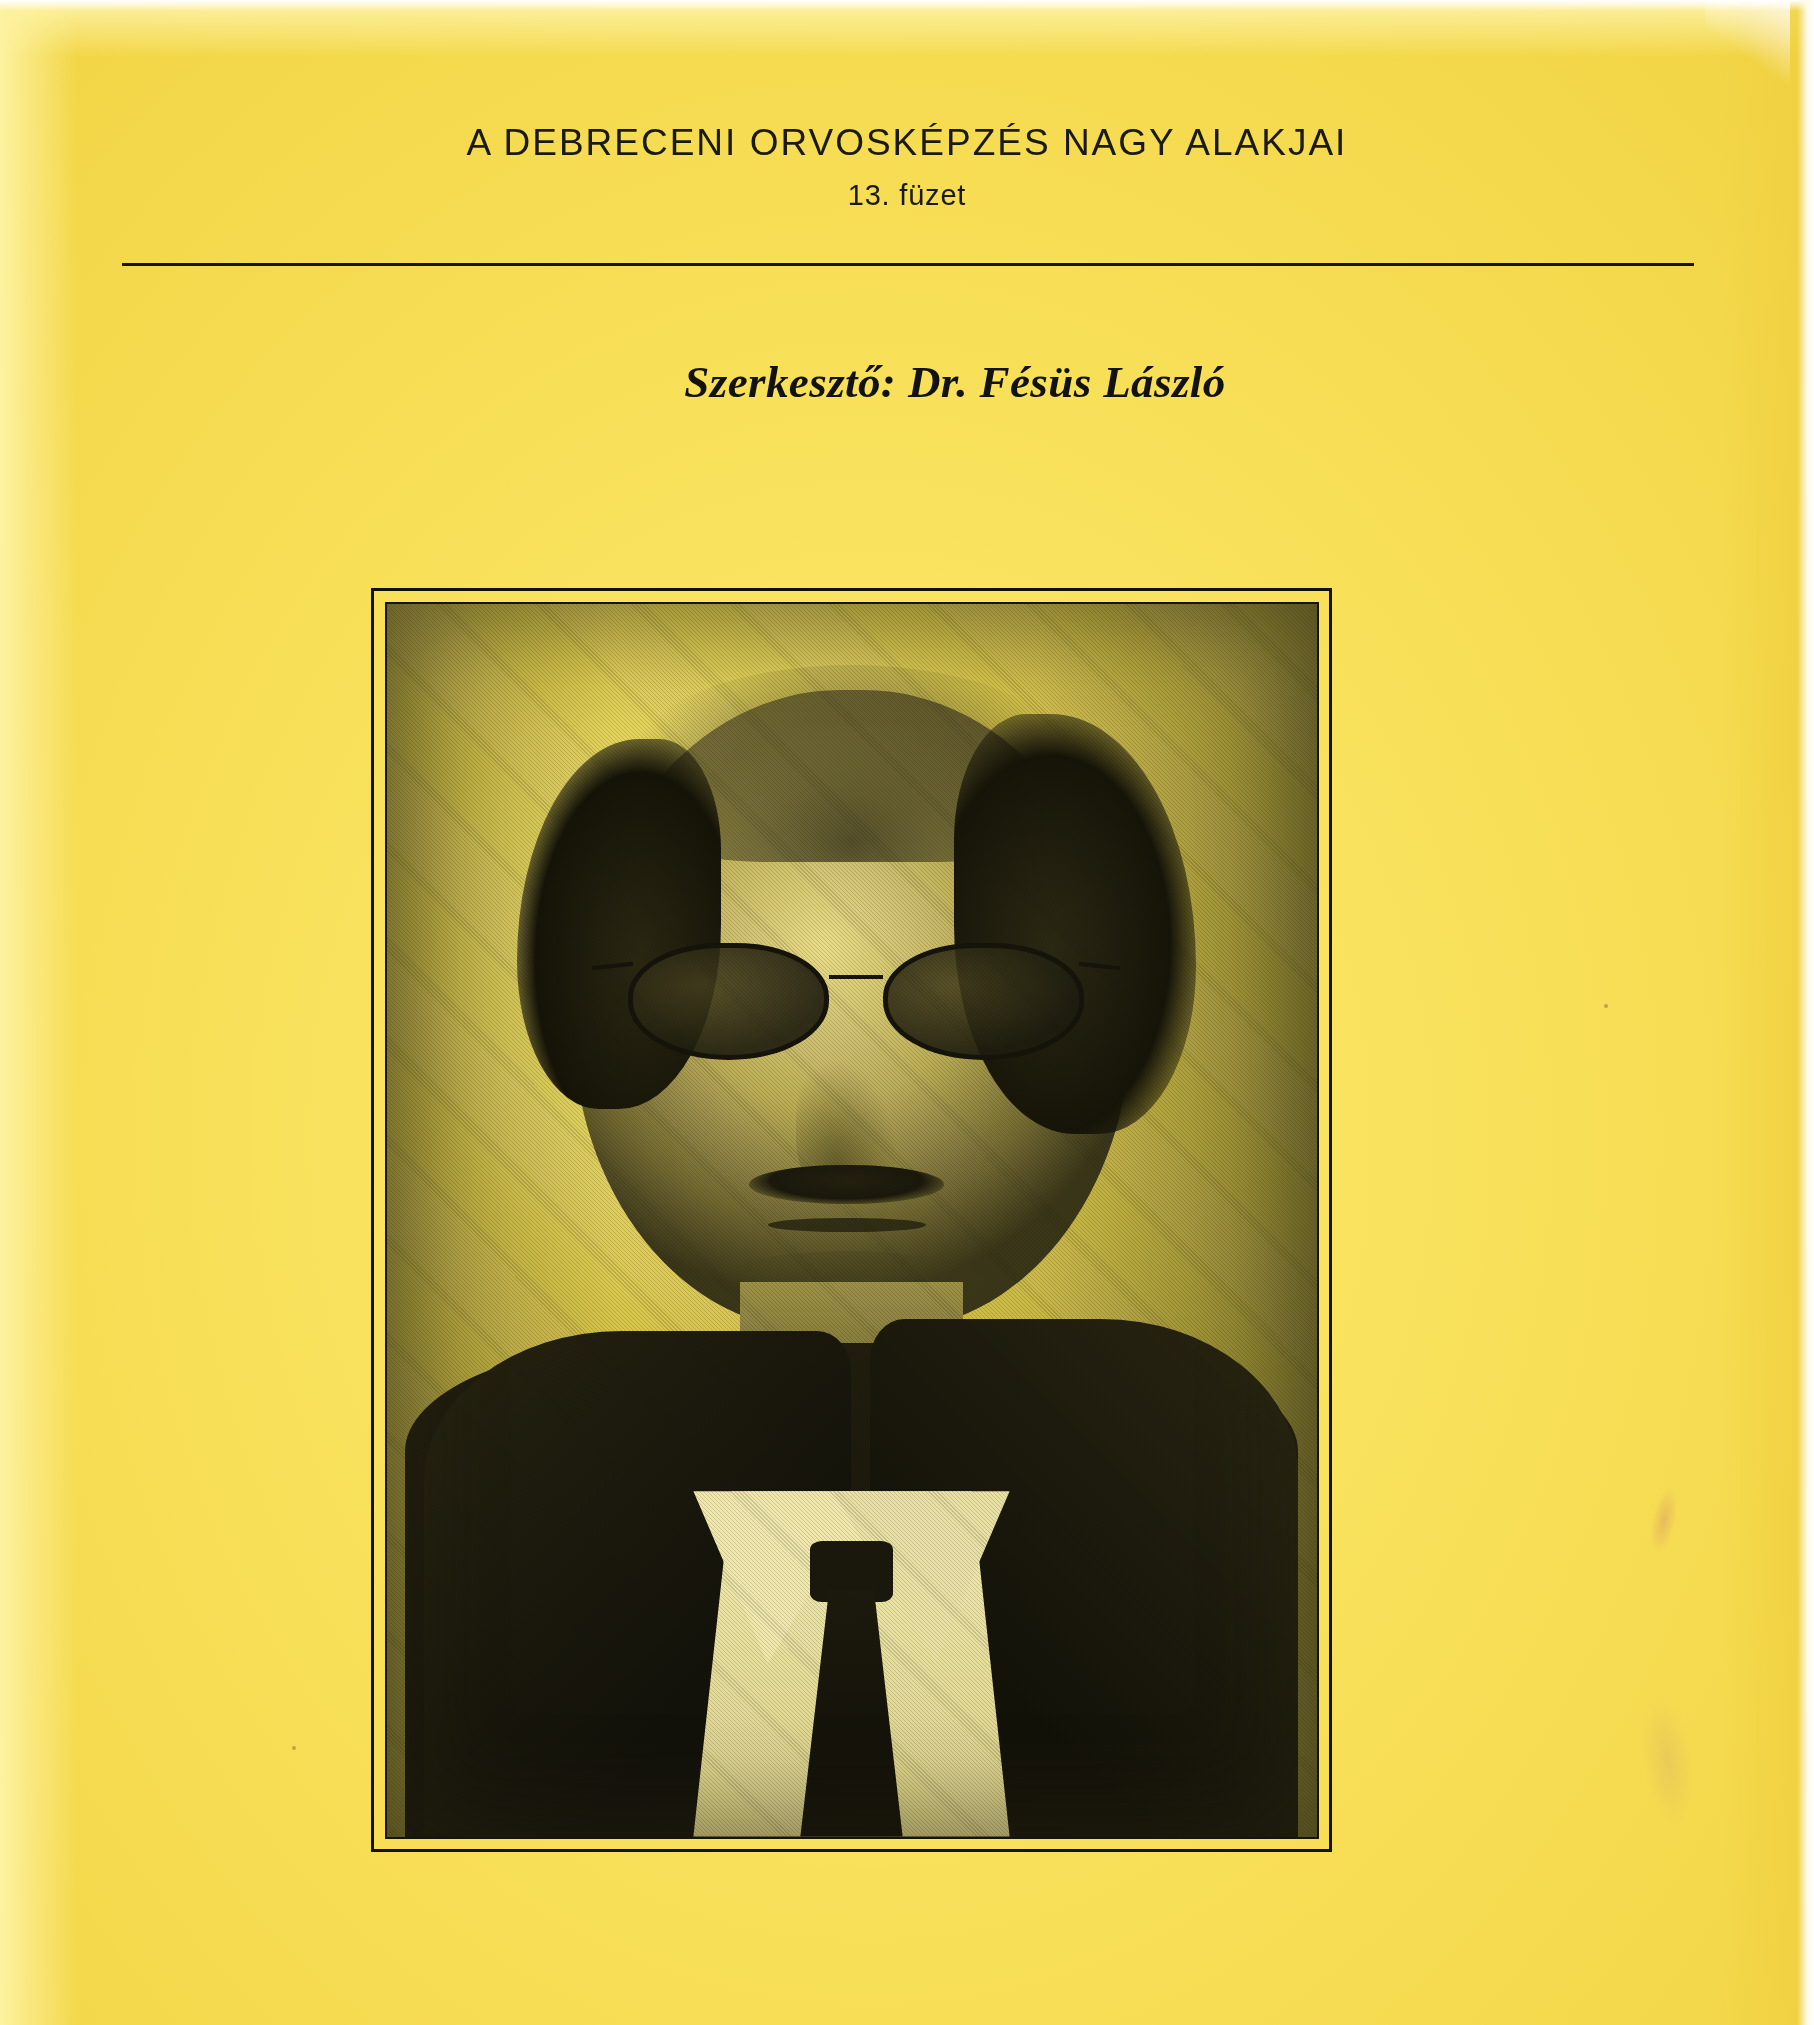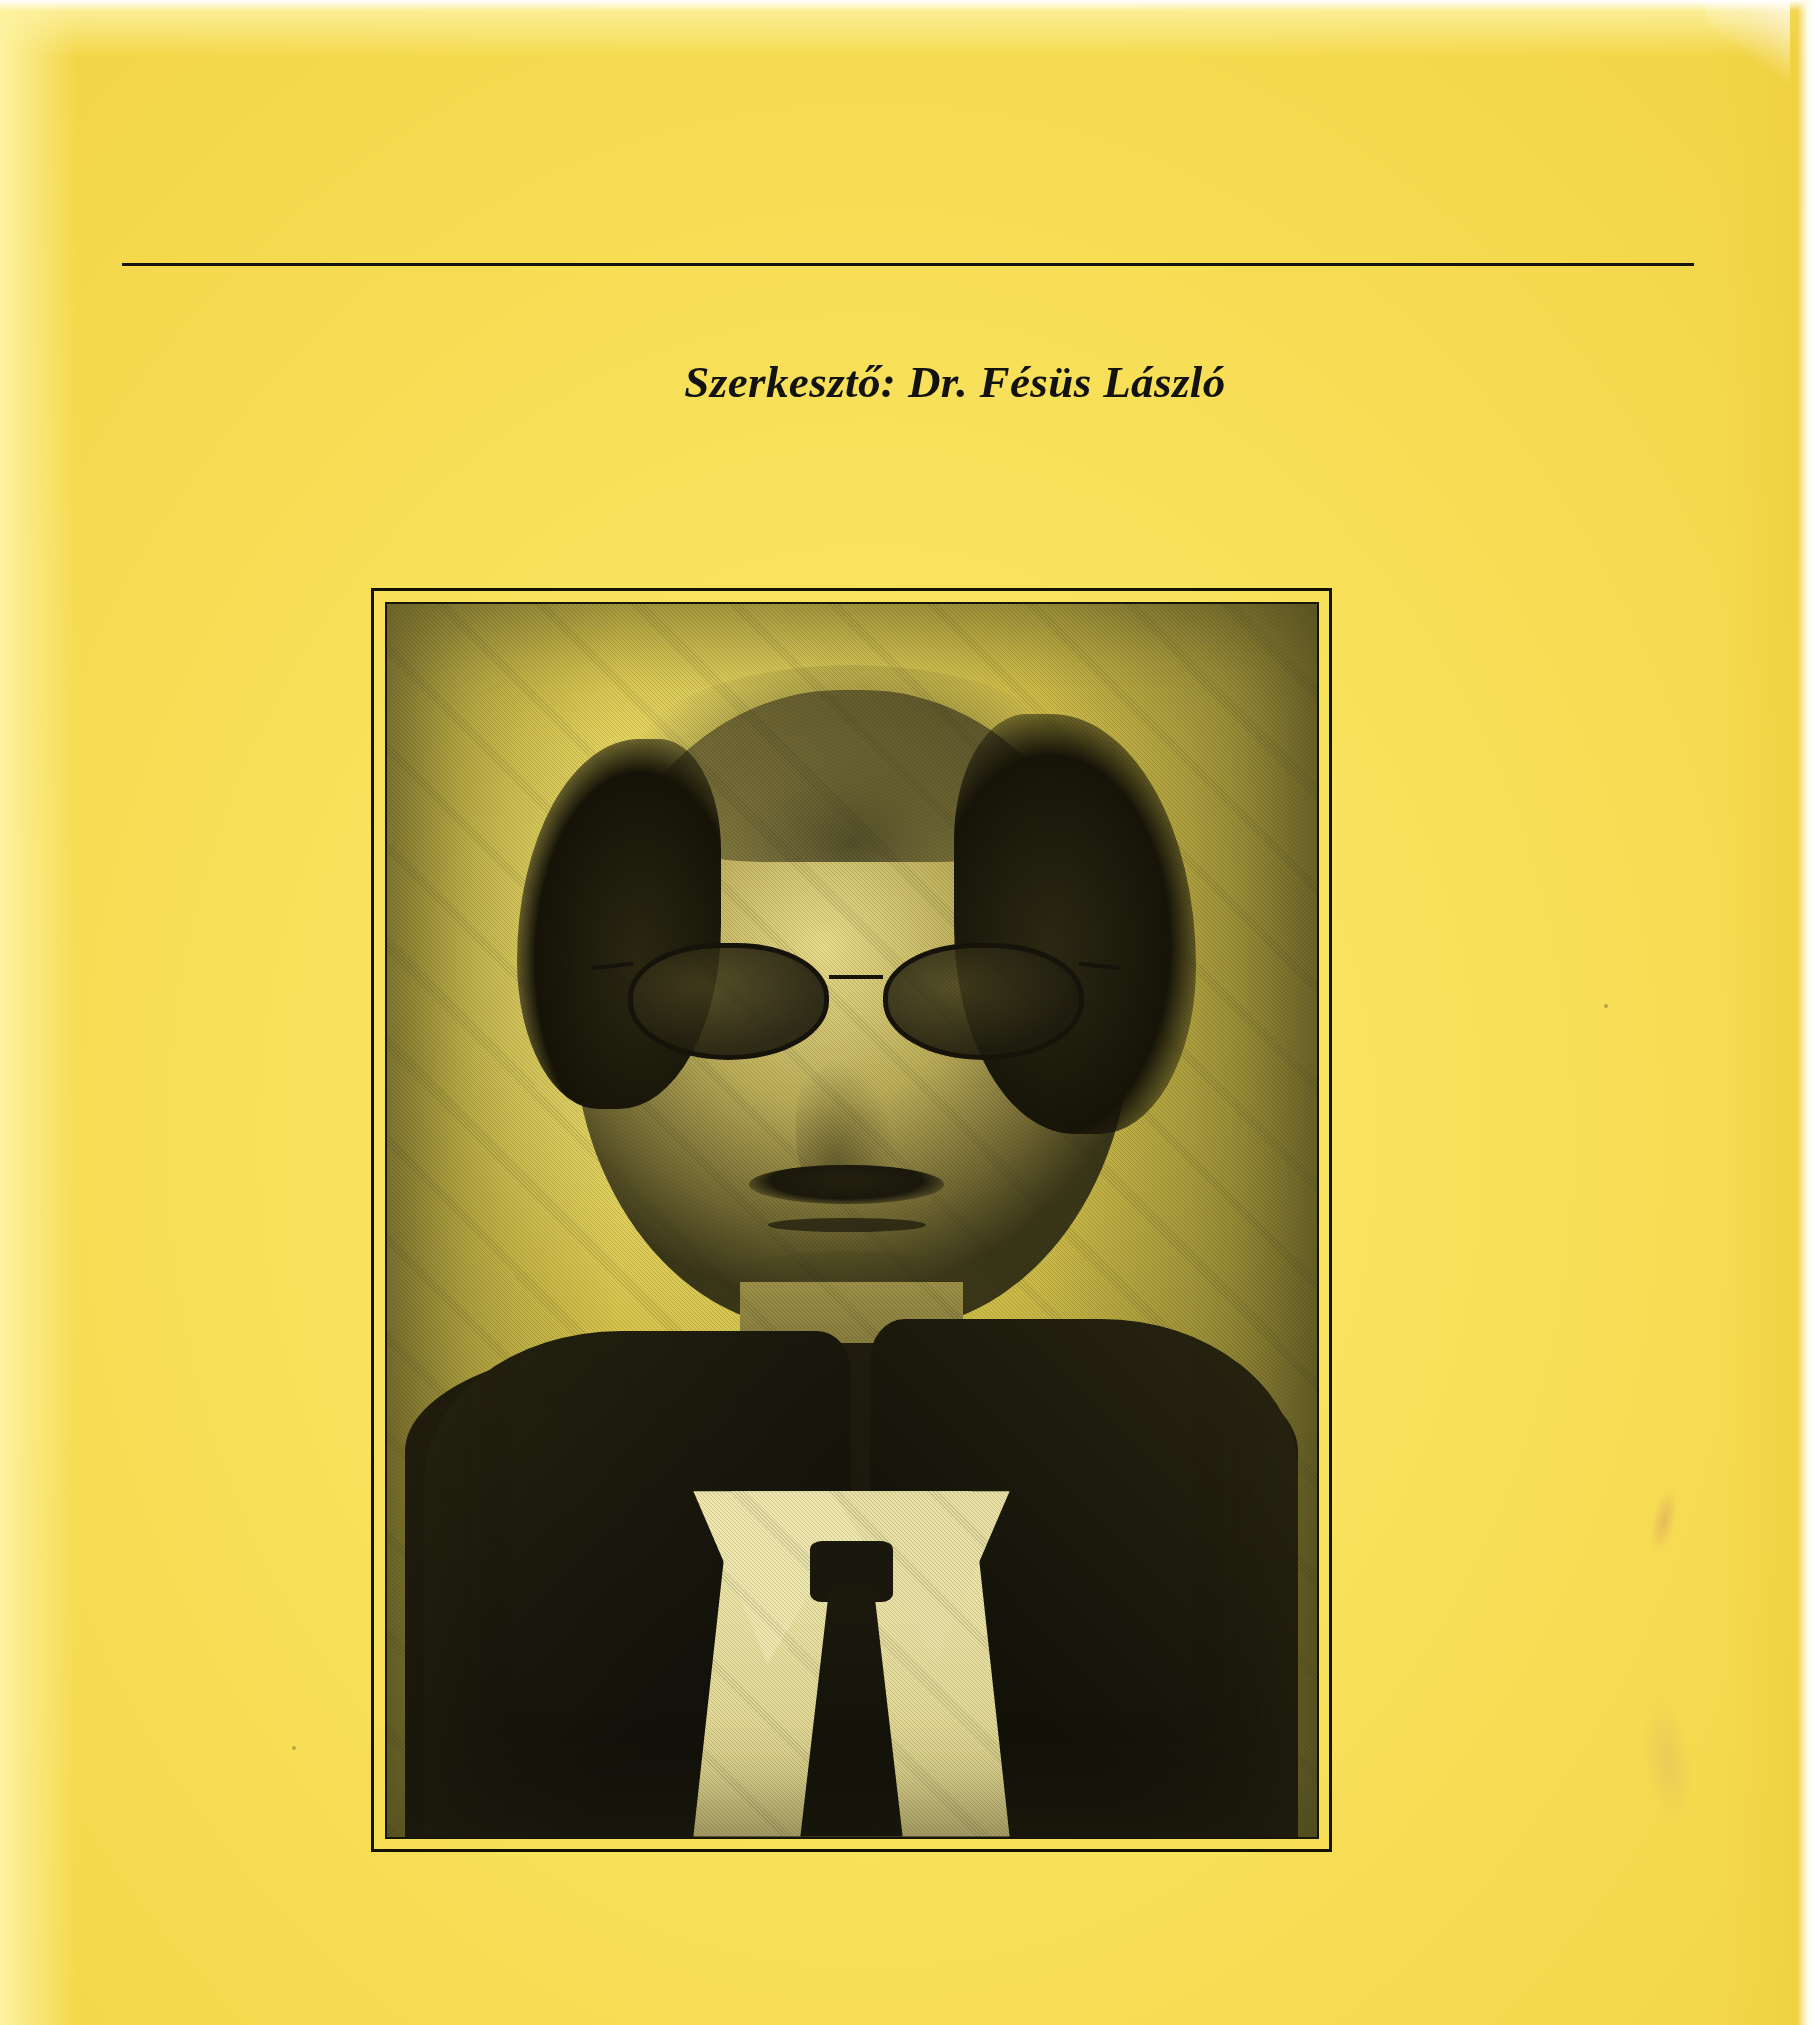--- a/index.html
+++ b/index.html
@@ -372,20 +372,24 @@
 
   <div class="scan-edge-top"></div>
   <div class="scan-edge-right"></div>
   <div class="corner-fold"></div>
   <div class="smudge-a"></div>
   <div class="smudge-b"></div>
   <div class="speck" style="left:292px; top:1746px; width:4px; height:4px;"></div>
   <div class="speck" style="left:725px; top:636px; width:3.2px; height:3.2px;"></div>
   <div class="speck" style="left:1604px; top:1004px; width:3.6px; height:3.6px;"></div>
 
+  <header class="series-header">
+    <div class="series-title">A DEBRECENI ORVOSKÉPZÉS NAGY ALAKJAI</div>
+    <div class="series-issue">13. füzet</div>
+  </header>
 
   <div class="rule"></div>
 
   <div class="editor-line">Szerkesztő: Dr. Fésüs László</div>
 
   <figure class="portrait-frame" style="margin:0;">
     <div class="portrait-inner">
       <div class="bg-shade"></div>
       <div class="head"></div>
       <div class="hair-top"></div>

